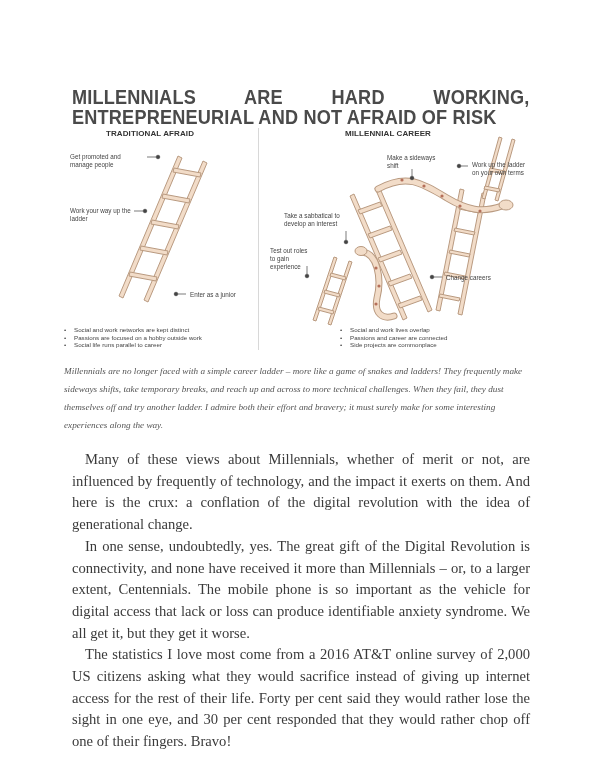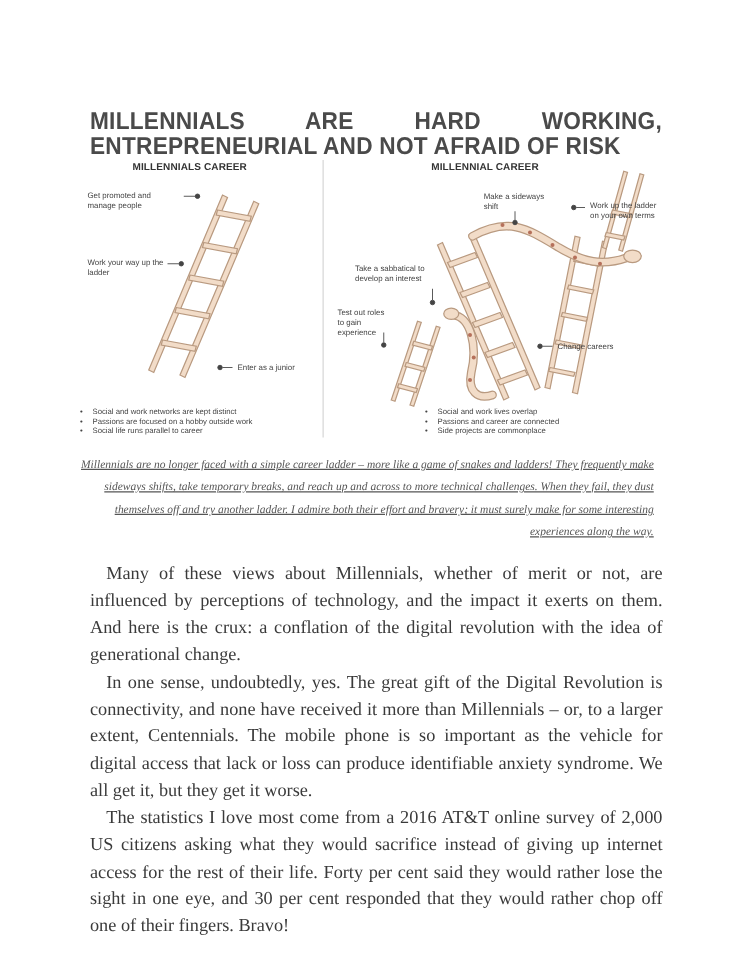--- a/index.html
+++ b/index.html
@@ -5,32 +5,32 @@
   html, body { margin:0; padding:0; background:#ffffff; }
   body { width:600px; height:776px; position:relative; overflow:hidden; font-family:"Liberation Serif", serif; color:#3a3a3a; }
   .heading { position:absolute; left:72px; top:74px; width:458px; font-family:"Liberation Sans", sans-serif; font-weight:bold; font-size:19.5px; line-height:20px; color:#4a4a4a; letter-spacing:0.2px; text-align:justify; text-align-last:left; transform:scaleX(0.93); transform-origin:left top; width:492px; }
   .figure { position:absolute; left:62px; top:128px; width:476px; height:230px; }
   .col-title { position:absolute; font-family:"Liberation Sans", sans-serif; font-weight:bold; font-size:8px; color:#333; letter-spacing:0.1px; }
   .divider { position:absolute; left:196px; top:0; width:1px; height:222px; background:#d8d8d8; }
   .label { position:absolute; font-family:"Liberation Sans", sans-serif; font-size:6.3px; line-height:8px; color:#444; }
   .bullets { position:absolute; font-family:"Liberation Sans", sans-serif; font-size:6.2px; line-height:7.6px; color:#444; margin:0; padding:0; list-style:none; }
   .bullets li::before { content:"•"; display:inline-block; width:10px; padding-left:2px; }
   .art { position:absolute; left:0; top:0; }
-  .caption { position:absolute; left:53px; top:362px; width:470px; font-style:italic; font-size:9.2px; line-height:18px; color:#555; text-align:right;text-decoration:underline; }
+  .caption { position:absolute; left:64px; top:362px; width:470px; font-style:italic; font-size:9.2px; line-height:18px; color:#555; text-align:left; }
   .body { position:absolute; left:72px; top:449px; width:458px; font-size:14.6px; line-height:21.7px; color:#3a3a3a; text-align:justify; }
   .body p { margin:0; text-indent:13px; }
 </style>
 </head>
 <body>
 
 <h1 class="heading">MILLENNIALS ARE HARD WORKING, ENTREPRENEURIAL AND NOT AFRAID OF RISK</h1>
 
 <div class="figure">
 
-  <div class="col-title" style="left:44px; top:1px;">MILLENNIALS CAREER</div>
+  <div class="col-title" style="left:44px; top:1px;">TRADITIONAL AFRAID</div>
   <div class="divider"></div>
   <div class="col-title" style="left:283px; top:1px;">MILLENNIAL CAREER</div>
 
   <svg class="art" width="476" height="230" viewBox="0 0 476 230">
     <g stroke="#b99a80" stroke-width="1" fill="#f2dcc8">
 
       <polygon points="57,168 61,170 120,30 116,28"></polygon>
       <polygon points="82,172 86,174 145,35 141,33"></polygon>
 
       <polygon points="112,40 139,45 138,49 111,44"></polygon>
@@ -133,16 +133,16 @@
   <ul class="bullets" style="left:276px; top:198px; width:200px;">
     <li>Social and work lives overlap</li>
     <li>Passions and career are connected</li>
     <li>Side projects are commonplace</li>
   </ul>
 </div>
 
 <div class="caption">Millennials are no longer faced with a simple career ladder – more like a game of snakes and ladders! They frequently make sideways shifts, take temporary breaks, and reach up and across to more technical challenges. When they fail, they dust themselves off and try another ladder. I admire both their effort and bravery; it must surely make for some interesting experiences along the way.</div>
 
 <div class="body">
-  <p>Many of these views about Millennials, whether of merit or not, are influenced by perceptions of technology, and the impact it exerts on them. And here is the crux: a conflation of the digital revolution with the idea of generational change.</p>
+  <p>Many of these views about Millennials, whether of merit or not, are influenced by frequently of technology, and the impact it exerts on them. And here is the crux: a conflation of the digital revolution with the idea of generational change.</p>
   <p>In one sense, undoubtedly, yes. The great gift of the Digital Revolution is connectivity, and none have received it more than Millennials – or, to a larger extent, Centennials. The mobile phone is so important as the vehicle for digital access that lack or loss can produce identifiable anxiety syndrome. We all get it, but they get it worse.</p>
   <p>The statistics I love most come from a 2016 AT&amp;T online survey of 2,000 US citizens asking what they would sacrifice instead of giving up internet access for the rest of their life. Forty per cent said they would rather lose the sight in one eye, and 30 per cent responded that they would rather chop off one of their fingers. Bravo!</p>
 </div>
 
 </body></html>

